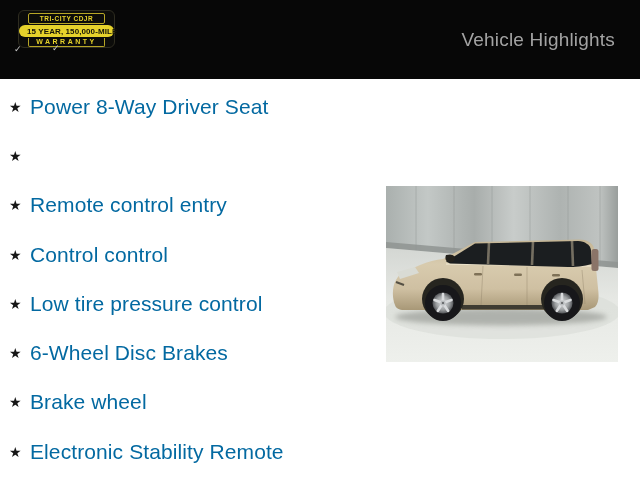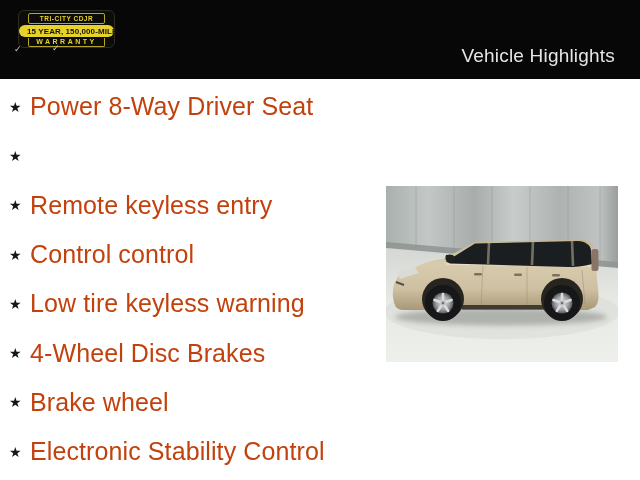--- a/index.html
+++ b/index.html
@@ -6,21 +6,21 @@
   .slide{
     position:relative;width:640px;height:480px;background:#ffffff;overflow:hidden;
     font-family:"Liberation Sans", sans-serif;
   }
   
   .header{
     position:absolute;left:0;top:0;width:640px;height:79px;background:#070707;
   }
   .title{
     position:absolute;right:25px;top:0;height:101px;line-height:79px;
-    color:#e5e5e5;font-size:19px;letter-spacing:.2px;white-space:nowrap;margin-top:16px;
+    color:#a3a3a3;font-size:19px;letter-spacing:.2px;white-space:nowrap;
   }
   
   .badge{
     position:absolute;left:18px;top:10px;width:97px;height:38px;
     background:#0c0c0a;border:1px solid #2e2c20;border-radius:6px;
     box-sizing:border-box;padding-top:2px;
   }
   .badge-row1{
     margin:0 9px;border:1px solid #b7a626;border-radius:2px;
     color:#e6d22b;font-size:6.5px;font-weight:bold;letter-spacing:.5px;
@@ -43,21 +43,21 @@
   .feature-list{
     position:absolute;left:8px;top:82px;margin:0;padding:0;list-style:none;width:372px;
   }
   .feature-item{
     height:49.3px;display:flex;align-items:center;
   }
   .star{
     width:21px;flex:0 0 21px;font-size:14px;color:#161616;text-align:left;padding-left:1px;
   }
   .feature-label{
-    font-size:25px;color:#c2410c;letter-spacing:.1px;white-space:nowrap;
+    font-size:21px;color:#0369a1;letter-spacing:.1px;white-space:nowrap;
   }
   
   .photo{
     position:absolute;left:386px;top:186px;width:232px;height:176px;overflow:hidden;
   }
   .photo svg{display:block;}
 </style>
 </head>
 <body>
 
@@ -77,41 +77,41 @@
   <ul class="feature-list">
     <li class="feature-item">
       <span class="star">★</span>
       <span class="feature-label">Power 8-Way Driver Seat</span>
     </li>
     <li class="feature-item">
       <span class="star">★</span>
     </li>
     <li class="feature-item">
       <span class="star">★</span>
-      <span class="feature-label">Remote keyless entry</span>
+      <span class="feature-label">Remote control entry</span>
     </li>
     <li class="feature-item">
       <span class="star">★</span>
       <span class="feature-label">Control control</span>
     </li>
     <li class="feature-item">
       <span class="star">★</span>
-      <span class="feature-label">Low tire keyless warning</span>
-    </li>
-    <li class="feature-item">
-      <span class="star">★</span>
-      <span class="feature-label">4-Wheel Disc Brakes</span>
+      <span class="feature-label">Low tire pressure control</span>
+    </li>
+    <li class="feature-item">
+      <span class="star">★</span>
+      <span class="feature-label">6-Wheel Disc Brakes</span>
     </li>
     <li class="feature-item">
       <span class="star">★</span>
       <span class="feature-label">Brake wheel</span>
     </li>
     <li class="feature-item">
       <span class="star">★</span>
-      <span class="feature-label">Electronic Stability Control</span>
+      <span class="feature-label">Electronic Stability Remote</span>
     </li>
   </ul>
 
   <div class="photo">
     <svg width="232" height="176" viewBox="0 0 232 176" xmlns="http://www.w3.org/2000/svg">
       <defs>
         <linearGradient id="wallGrad" x1="0" y1="0" x2="1" y2="0">
           <stop offset="0" stop-color="#aab0ae"></stop>
           <stop offset="0.18" stop-color="#c3c8c6"></stop>
           <stop offset="0.38" stop-color="#a8adab"></stop>

